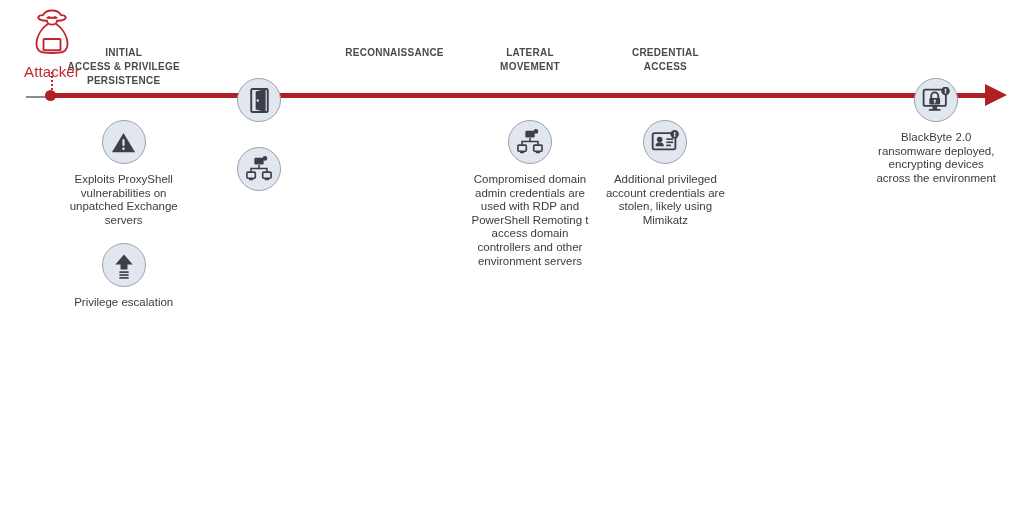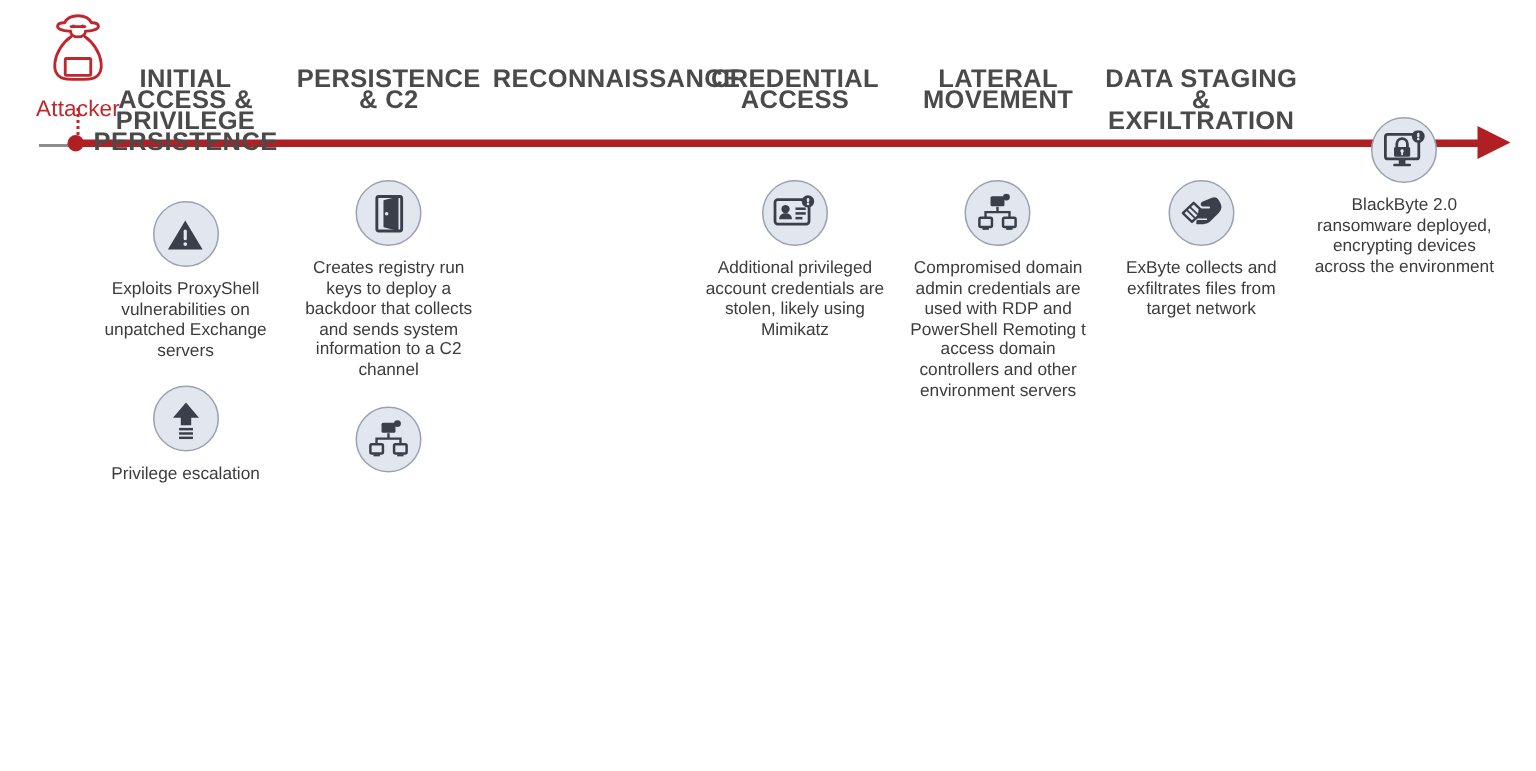--- a/index.html
+++ b/index.html
@@ -97,21 +97,21 @@
     align-items: flex-start;
   }
   .phase {
     flex: 1 1 0;
     position: relative;
     display: flex;
     flex-direction: column;
     align-items: center;
   }
   .phase-title {
-    font-size: 17px;
+    font-size: 10px;
     font-weight: bold;
     color: #4a4a4a;
     text-align: center;
     line-height: 14px;
     letter-spacing: 0.25px;
     width: 132px;
     min-height: 42px;
   }
   .phase-steps {
     margin-top: 32px;
@@ -199,33 +199,29 @@
       <rect x="8.2" y="20.0" width="9.6" height="1.7" fill="#3a3f4a"></rect>
       <rect x="8.2" y="23.0" width="9.6" height="1.7" fill="#3a3f4a"></rect>
       <rect x="8.2" y="26.0" width="9.6" height="1.7" fill="#3a3f4a"></rect>
     </svg>
           </div>
           <div class="step-text">Privilege escalation</div>
         </div>
       </div>
     </div>
     <div class="phase">
-      <div class="phase-title">
-        <div>PERSISTENCE &amp; C2</div>
-      </div>
       <div class="phase-steps">
         <div class="step">
           <div class="step-icon">
             <svg width="25" height="27" viewBox="0 0 26 28">
       <rect x="4.4" y="2.0" width="17.2" height="24" rx="1.4" fill="none" stroke="#3a3f4a" stroke-width="2"></rect>
       <path d="M9.0 4.6 L19.4 2.0 V26.0 L9.0 23.4 Z" fill="#3a3f4a"></path>
       <circle cx="11.2" cy="14.0" r="1.25" fill="#e2e6ee"></circle>
     </svg>
           </div>
-          <div class="step-text">Creates registry run keys to deploy a backdoor that collects and sends system information to a C2 channel</div>
         </div>
         <div class="step">
           <div class="step-icon">
             <svg width="28" height="26" viewBox="0 0 30 28">
       <rect x="10.0" y="2.0" width="10.0" height="7.2" rx="1.1" fill="#3a3f4a"></rect>
       <circle cx="21.4" cy="2.6" r="2.5" fill="#3a3f4a"></circle>
       <g stroke="#3a3f4a" stroke-width="1.7" fill="none">
         <path d="M15 9.6 V13.4"></path>
         <path d="M6.4 17.0 V13.4 H23.6 V17.0"></path>
       </g>
@@ -234,20 +230,45 @@
       <rect x="4.2" y="24.6" width="4.6" height="1.5" fill="#3a3f4a"></rect>
       <rect x="21.2" y="24.6" width="4.6" height="1.5" fill="#3a3f4a"></rect>
     </svg>
           </div>
         </div>
       </div>
     </div>
     <div class="phase">
       <div class="phase-title">
         <div>RECONNAISSANCE</div>
+      </div>
+    </div>
+    <div class="phase">
+      <div class="phase-title">
+        <div>LATERAL</div>
+        <div>MOVEMENT</div>
+      </div>
+      <div class="phase-steps">
+        <div class="step">
+          <div class="step-icon">
+            <svg width="28" height="26" viewBox="0 0 30 28">
+      <rect x="10.0" y="2.0" width="10.0" height="7.2" rx="1.1" fill="#3a3f4a"></rect>
+      <circle cx="21.4" cy="2.6" r="2.5" fill="#3a3f4a"></circle>
+      <g stroke="#3a3f4a" stroke-width="1.7" fill="none">
+        <path d="M15 9.6 V13.4"></path>
+        <path d="M6.4 17.0 V13.4 H23.6 V17.0"></path>
+      </g>
+      <rect x="2.0" y="17.4" width="9.0" height="6.6" rx="1.0" fill="none" stroke="#3a3f4a" stroke-width="1.8"></rect>
+      <rect x="19.0" y="17.4" width="9.0" height="6.6" rx="1.0" fill="none" stroke="#3a3f4a" stroke-width="1.8"></rect>
+      <rect x="4.2" y="24.6" width="4.6" height="1.5" fill="#3a3f4a"></rect>
+      <rect x="21.2" y="24.6" width="4.6" height="1.5" fill="#3a3f4a"></rect>
+    </svg>
+          </div>
+          <div class="step-text">Compromised domain admin credentials are used with RDP and PowerShell Remoting t access domain controllers and other environment servers</div>
+        </div>
       </div>
     </div>
     <div class="phase">
       <div class="phase-title">
         <div>CREDENTIAL</div>
         <div>ACCESS</div>
       </div>
       <div class="phase-steps">
         <div class="step">
           <div class="step-icon">
@@ -263,68 +284,20 @@
       <circle cx="25.4" cy="4.6" r="4.5" fill="#3a3f4a"></circle>
       <rect x="24.6" y="2.2" width="1.7" height="3.2" rx="0.8" fill="#e2e6ee"></rect>
       <circle cx="25.45" cy="6.5" r="0.95" fill="#e2e6ee"></circle>
     </svg>
           </div>
           <div class="step-text">Additional privileged account credentials are stolen, likely using Mimikatz</div>
         </div>
       </div>
     </div>
     <div class="phase">
-      <div class="phase-title">
-        <div>LATERAL</div>
-        <div>MOVEMENT</div>
-      </div>
-      <div class="phase-steps">
-        <div class="step">
-          <div class="step-icon">
-            <svg width="28" height="26" viewBox="0 0 30 28">
-      <rect x="10.0" y="2.0" width="10.0" height="7.2" rx="1.1" fill="#3a3f4a"></rect>
-      <circle cx="21.4" cy="2.6" r="2.5" fill="#3a3f4a"></circle>
-      <g stroke="#3a3f4a" stroke-width="1.7" fill="none">
-        <path d="M15 9.6 V13.4"></path>
-        <path d="M6.4 17.0 V13.4 H23.6 V17.0"></path>
-      </g>
-      <rect x="2.0" y="17.4" width="9.0" height="6.6" rx="1.0" fill="none" stroke="#3a3f4a" stroke-width="1.8"></rect>
-      <rect x="19.0" y="17.4" width="9.0" height="6.6" rx="1.0" fill="none" stroke="#3a3f4a" stroke-width="1.8"></rect>
-      <rect x="4.2" y="24.6" width="4.6" height="1.5" fill="#3a3f4a"></rect>
-      <rect x="21.2" y="24.6" width="4.6" height="1.5" fill="#3a3f4a"></rect>
-    </svg>
-          </div>
-          <div class="step-text">Compromised domain admin credentials are used with RDP and PowerShell Remoting t access domain controllers and other environment servers</div>
-        </div>
-      </div>
-    </div>
-    <div class="phase">
-      <div class="phase-title">
-        <div>DATA STAGING &amp;</div>
-        <div>EXFILTRATION</div>
-      </div>
-      <div class="phase-steps">
-        <div class="step">
-          <div class="step-icon">
-            <svg width="29" height="25" viewBox="0 0 31 27">
-      <g fill="none" stroke="#3a3f4a" stroke-width="1.7" stroke-linejoin="round">
-        <path d="M2.6 13.0 L10.4 5.6 L17.0 12.0 L9.2 19.4 Z"></path>
-        <path d="M5.2 10.6 L11.2 16.4" stroke-width="1.3"></path>
-        <path d="M7.4 8.4 L13.4 14.2" stroke-width="1.3"></path>
-      </g>
-      <path d="M14.6 10.4 L21.8 10.4 C23.0 10.4 23.0 7.6 21.8 7.6 L17.0 7.6
-               C16.0 7.6 15.6 6.0 16.8 5.4 L23.8 2.6 C25.4 2.0 27.2 2.6 28.0 4.0
-               L29.0 5.8 C30.2 8.0 29.8 10.8 28.0 12.6 L22.4 18.2
-               C21.0 19.6 19.2 20.4 17.4 20.4 L12.8 20.4 Z" fill="#3a3f4a" stroke="#3a3f4a" stroke-width="1.2" stroke-linejoin="round"></path>
-      <path d="M13.0 17.4 L20.0 17.4" stroke="#e2e6ee" stroke-width="1.1"></path>
-    </svg>
-          </div>
-          <div class="step-text">ExByte collects and exfiltrates files from target network</div>
-        </div>
-      </div>
     </div>
     <div class="phase">
       <div class="phase-steps">
         <div class="step">
           <div class="step-icon">
             <svg width="29" height="26" viewBox="0 0 31 28">
       <rect x="1.6" y="2.8" width="24.0" height="17.6" rx="1.8" fill="none" stroke="#3a3f4a" stroke-width="2"></rect>
       <path d="M9.8 12.0 V9.6 A3.8 3.8 0 0 1 17.4 9.6 V12.0" fill="none" stroke="#3a3f4a" stroke-width="2"></path>
       <rect x="7.8" y="11.8" width="11.6" height="7.0" rx="1.1" fill="#3a3f4a"></rect>
       <circle cx="13.6" cy="14.7" r="1.25" fill="#e2e6ee"></circle>

